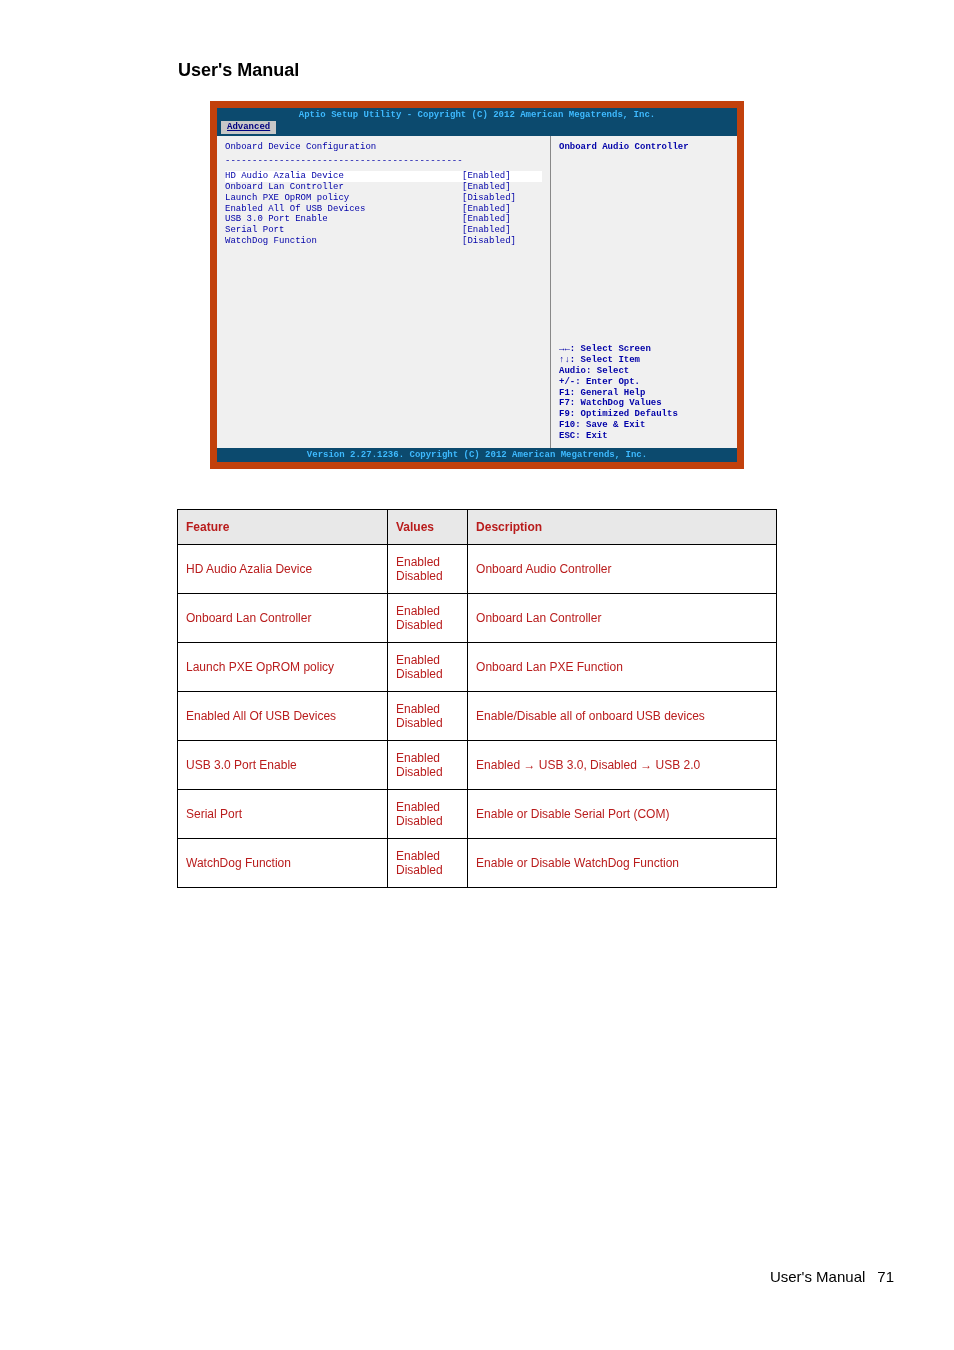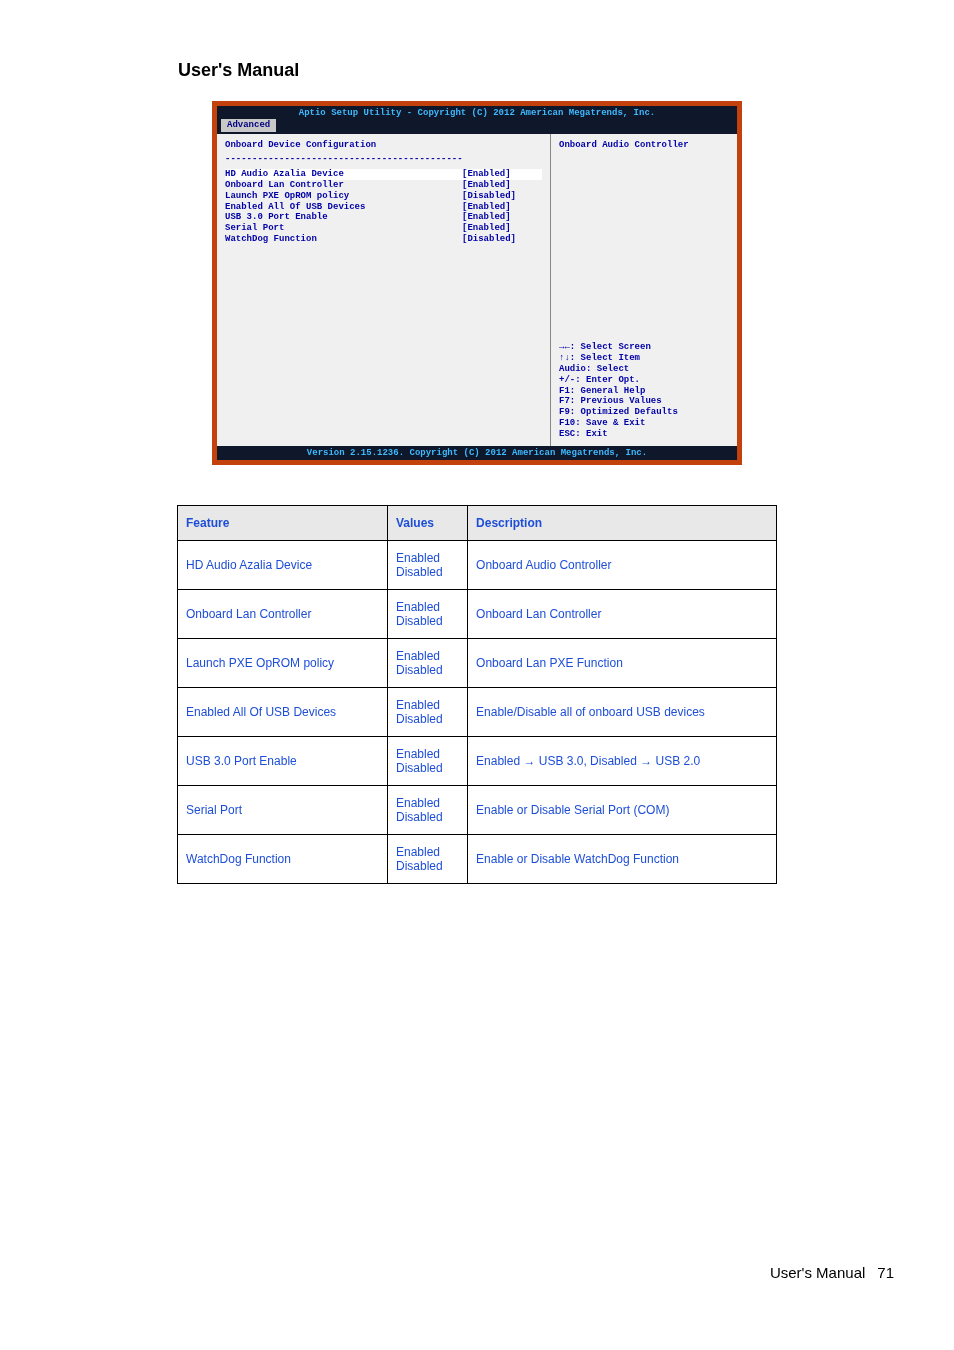--- a/index.html
+++ b/index.html
@@ -11,54 +11,55 @@
   }
   .page-title {
     font-weight: bold;
     font-size: 18px;
     color: #000;
     margin: 60px 0 20px 178px;
   }
   .bios-screen {
     width: 520px;
     margin: 0 auto 40px auto;
-    background: #0f172a;
+    background: #0c4a6e;
     color: #ffffff;
     font-family: "Courier New", monospace;
     font-size: 9px;
     line-height: 1.2;
-    border: 5px solid #c2410c;
+    border: 7px solid #c2410c;
   }
   .bios-header {
     text-align: center;
     padding: 2px 0 0 0;
     color: #3ebaff;
     font-weight: bold;
   }
   .bios-tab-row {
     padding: 0 4px 2px 4px;
   }
   .bios-tab {
     display: inline-block;
     background: #c8c8c8;
     color: #000080;
     padding: 1px 6px;
     font-weight: bold;
+    text-decoration: underline;
   }
   .bios-body {
     display: flex;
     background: #fff;
     color: #003;
   }
   .bios-left {
     flex: 1;
     background: #f0f0f0;
     color: #0000a8;
     padding: 6px 8px;
-    font-weight: bold;
+    font-weight: normal;
     border-right: 1px solid #888;
     min-height: 300px;
   }
   .bios-right {
     width: 170px;
     background: #f0f0f0;
     color: #0000a8;
     padding: 6px 8px;
     font-weight: bold;
     min-height: 300px;
@@ -106,21 +107,21 @@
     color: #3ebaff;
     font-weight: bold;
     padding: 2px 0;
   }
 
   .options-table {
     width: 600px;
     margin: 0 auto 24px auto;
     border-collapse: collapse;
     font-size: 12px;
-    color: #1d4ed8;
+    color: #b91c1c;
   }
   .options-table th, .options-table td {
     border: 1px solid #000;
     padding: 10px 8px;
     text-align: left;
     vertical-align: middle;
     background: #fff;
   }
   .options-table thead th {
     background: #e8e8e8;
@@ -187,28 +188,28 @@
         </div>
     </div>
     <div class="bios-right">
       <div class="bios-help-top">Onboard Audio Controller</div>
       <div class="bios-help-bottom" id="bios-help-bottom">
           <div>→←: Select Screen</div>
           <div>↑↓: Select Item</div>
           <div>Audio: Select</div>
           <div>+/-: Enter Opt.</div>
           <div>F1: General Help</div>
-          <div>F7: Previous Values</div>
+          <div>F7: WatchDog Values</div>
           <div>F9: Optimized Defaults</div>
           <div>F10: Save &amp; Exit</div>
           <div>ESC: Exit</div>
         </div>
     </div>
   </div>
-  <div class="bios-footer">Version 2.15.1236. Copyright (C) 2012 American Megatrends, Inc.</div>
+  <div class="bios-footer">Version 2.27.1236. Copyright (C) 2012 American Megatrends, Inc.</div>
 </div>
 
 <table class="options-table">
   <thead>
     <tr>
       <th>Feature</th>
       <th>Values</th>
       <th>Description</th>
     </tr>
   </thead>

